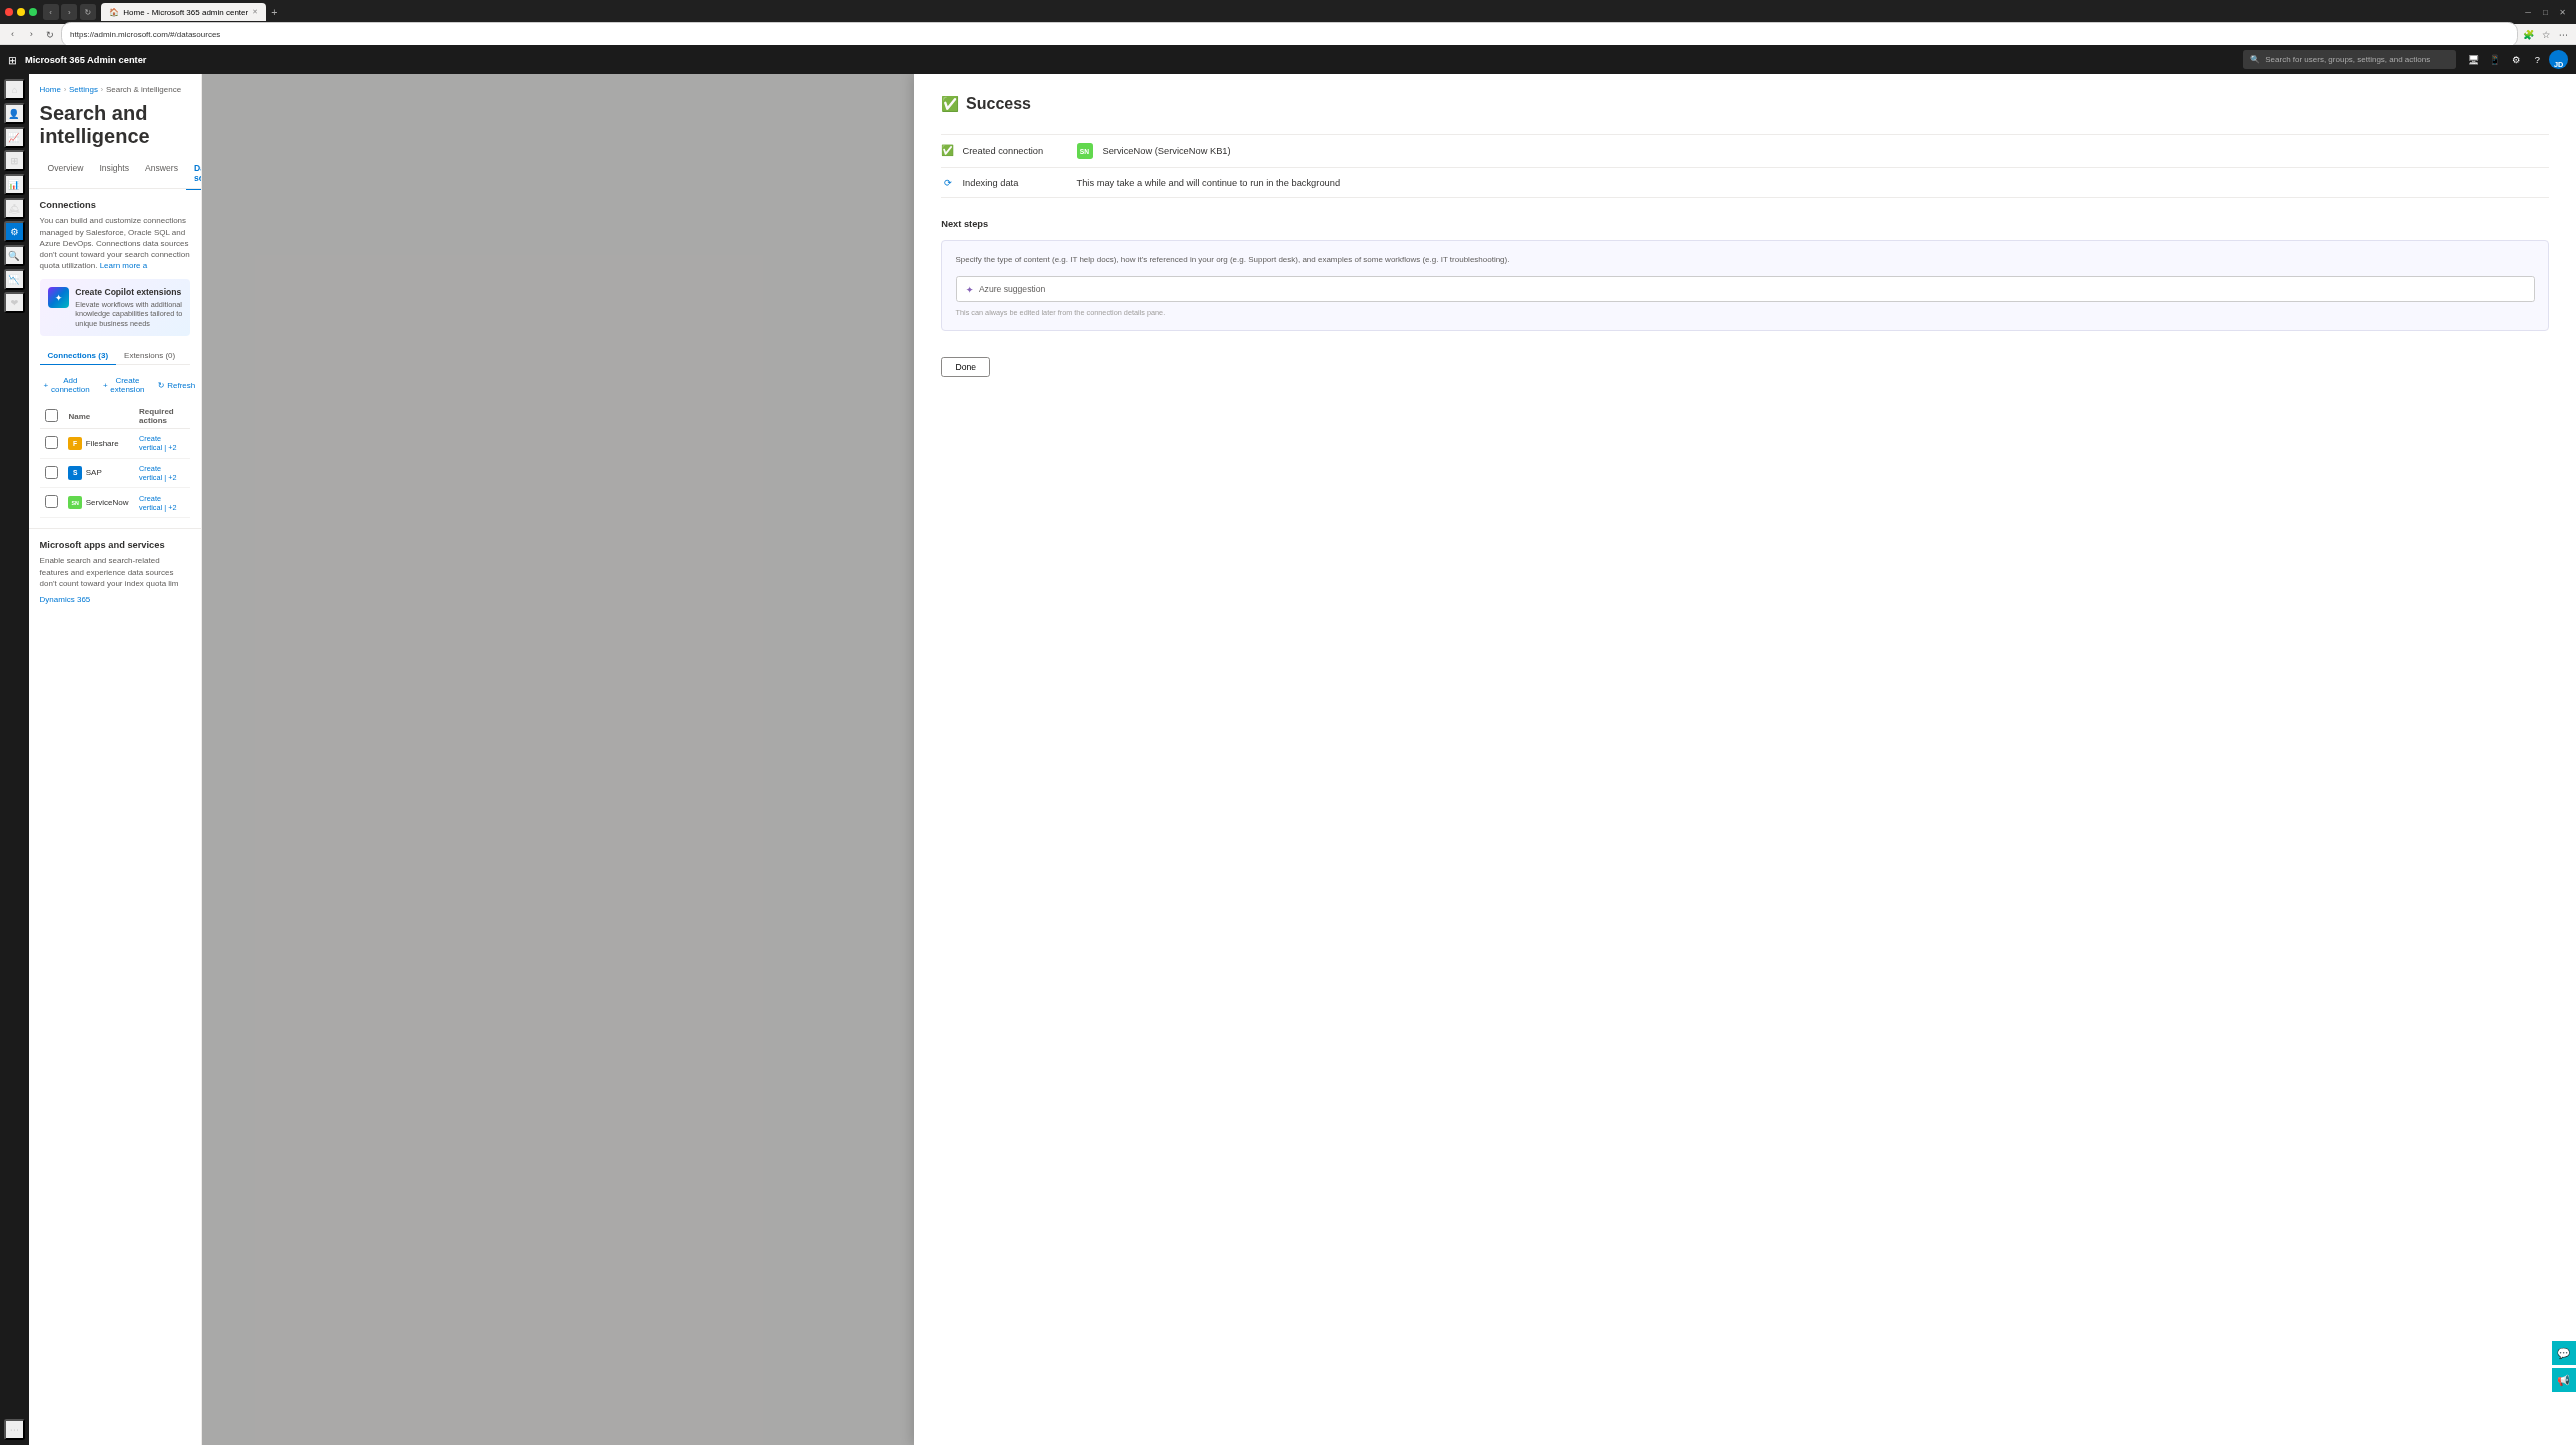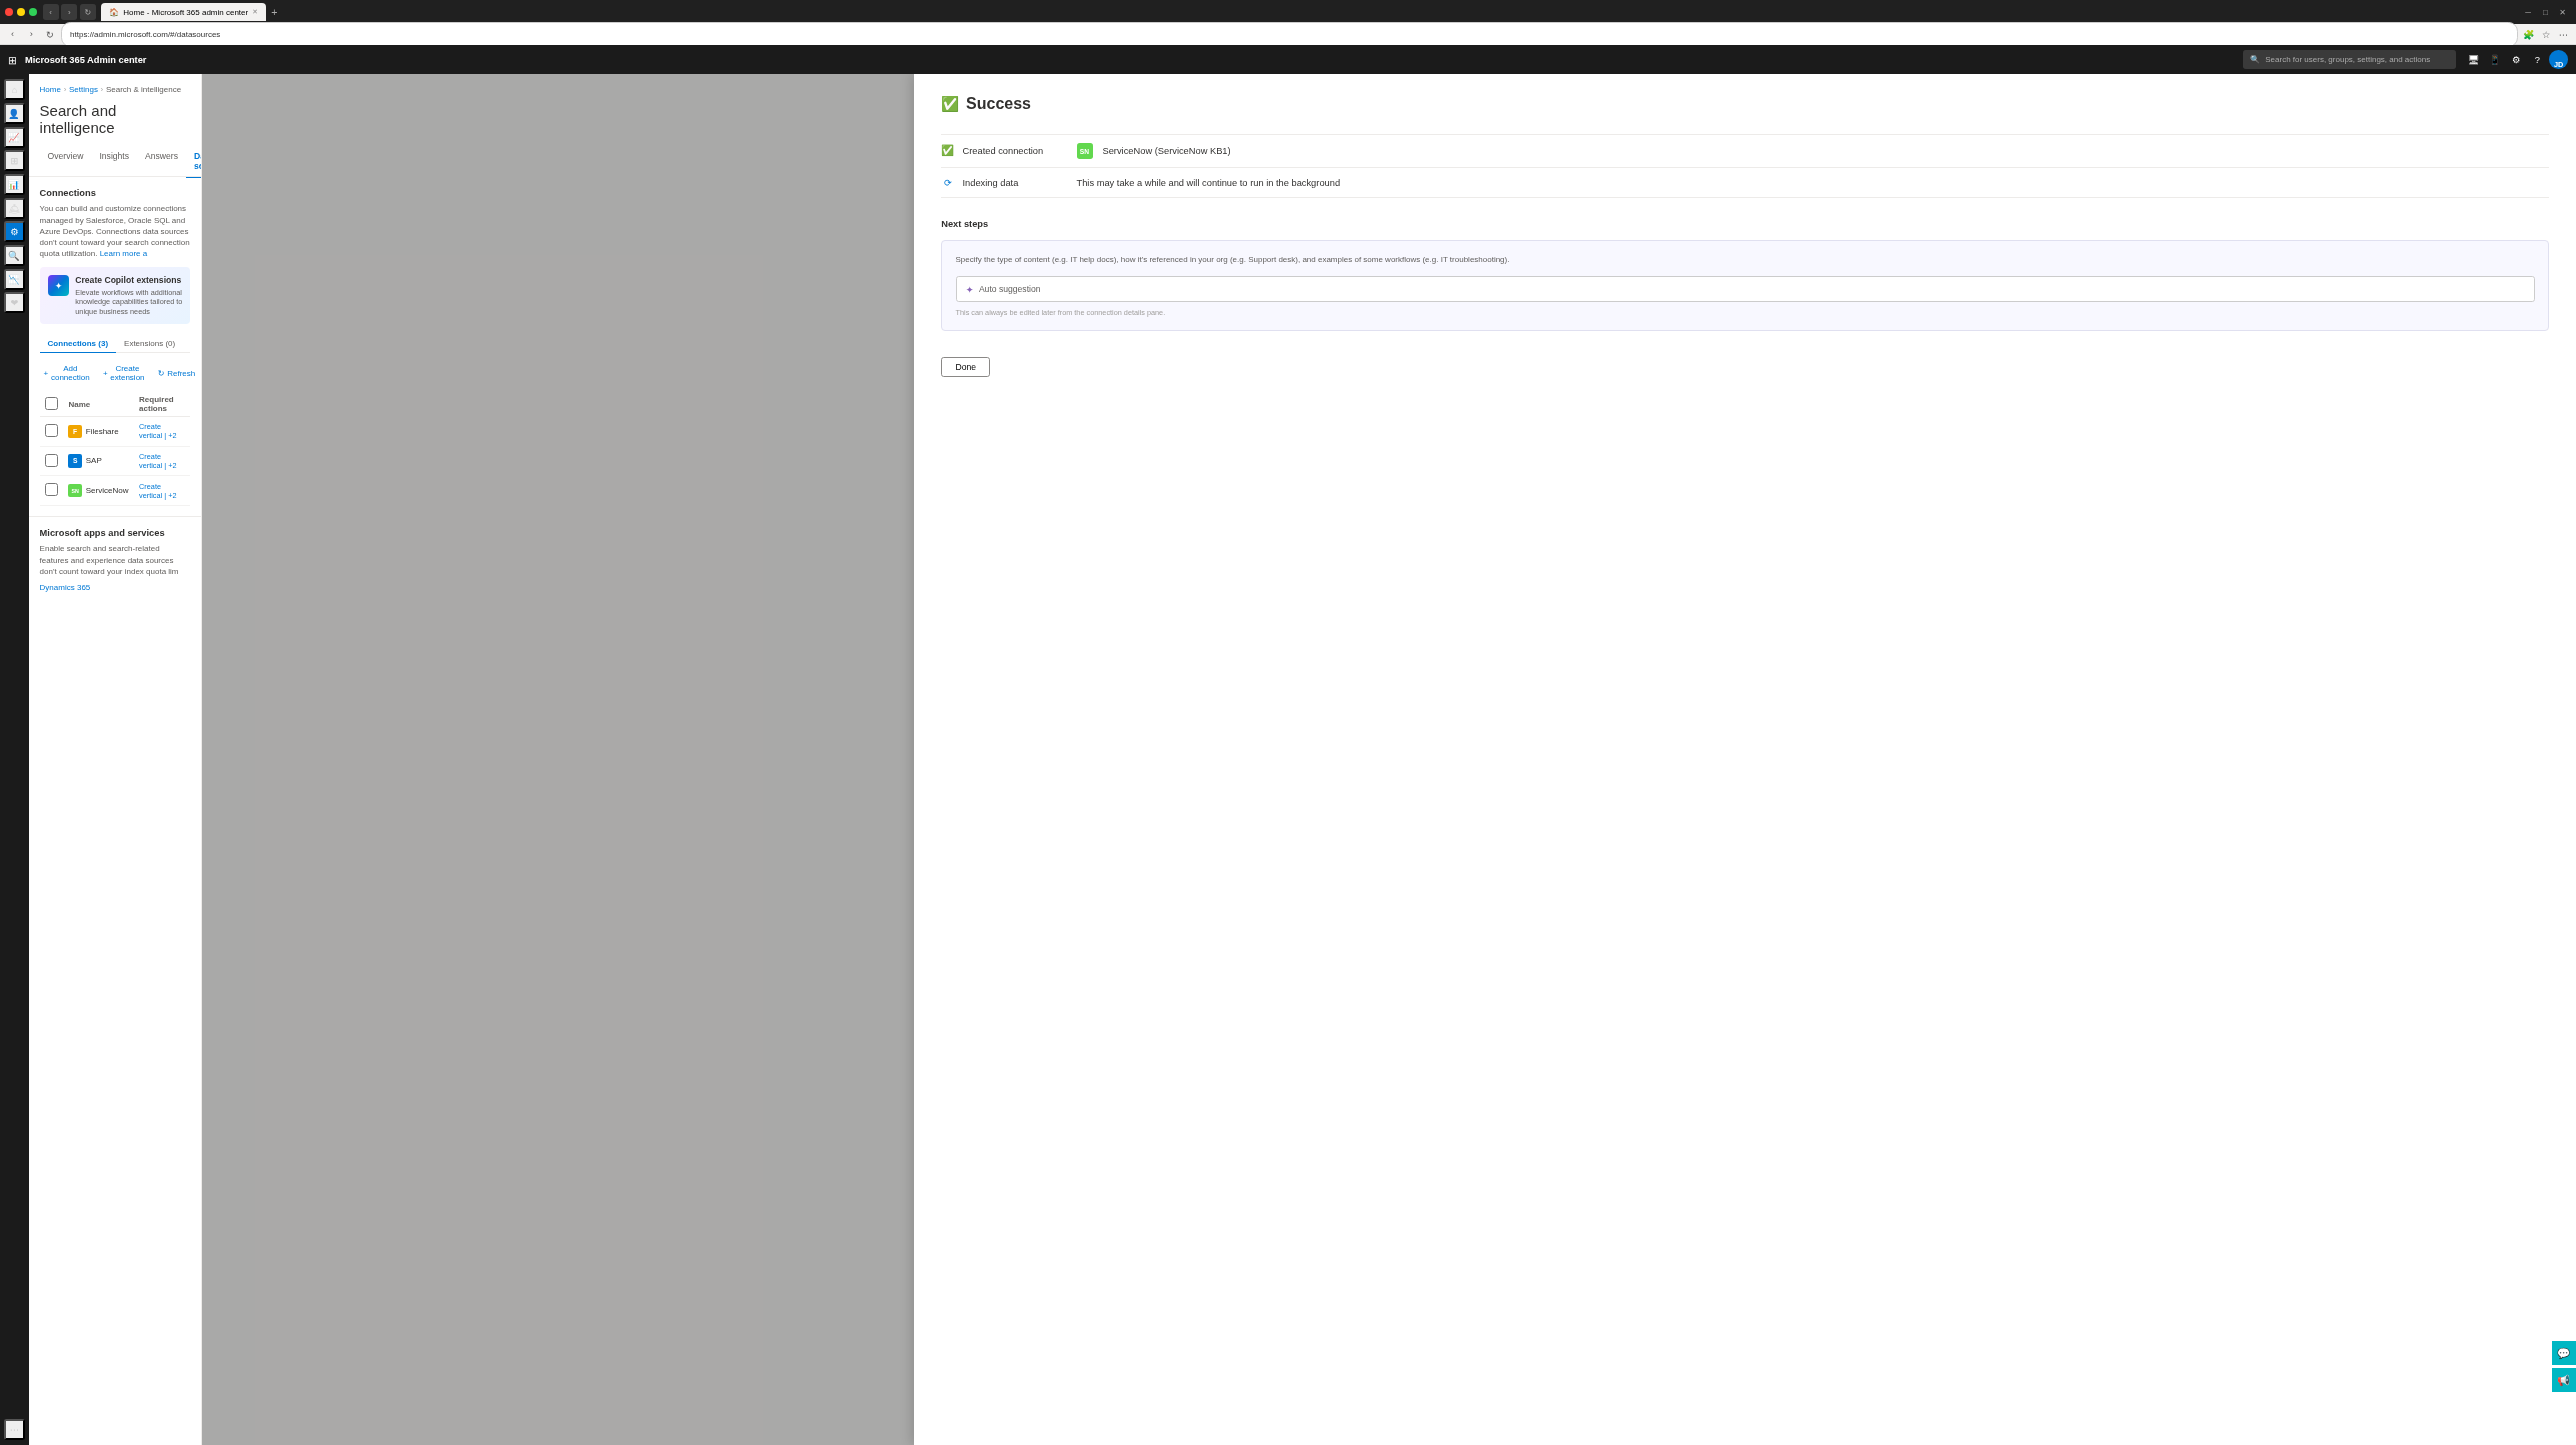--- a/index.html
+++ b/index.html
@@ -120,22 +120,22 @@
       gap: 2.7px;
       padding: 0 10.6px 8px 10.6px;
       font-size: 8px;
       color: #605e5c;
     }
     .breadcrumb-link { color: #0078d4; cursor: pointer; text-decoration: none; }
     .breadcrumb-sep { color: #aaa; }
 
     
     .page-title {
-      font-size: 15px;
-      font-weight: 400;
+      font-size: 20px;
+      font-weight: 700;
       padding: 0 10.6px 10.6px 10.6px;
       color: #323130;
     }
 
     
     .tab-nav {
       display: flex;
       border-bottom: 1.3px solid #edebe9;
       padding: 0 10.6px;
       margin-bottom: 0;
@@ -536,21 +536,21 @@
         </div>
 
         
         <div class="next-steps-label">Next steps</div>
 
         
         <div class="enhance-card">
           <div class="enhance-desc">Specify the type of content (e.g. IT help docs), how it's referenced in your org (e.g. Support desk), and examples of some workflows (e.g. IT troubleshooting).</div>
           <div class="auto-suggest-box">
             <span class="sparkle">✦</span>
-            <span>Auto suggestion</span>
+            <span>Azure suggestion</span>
           </div>
           <div class="edit-hint">This can always be edited later from the connection details pane.</div>
         </div>
 
         
         <button class="done-btn">Done</button>
 
       </div>
     </div>
 

